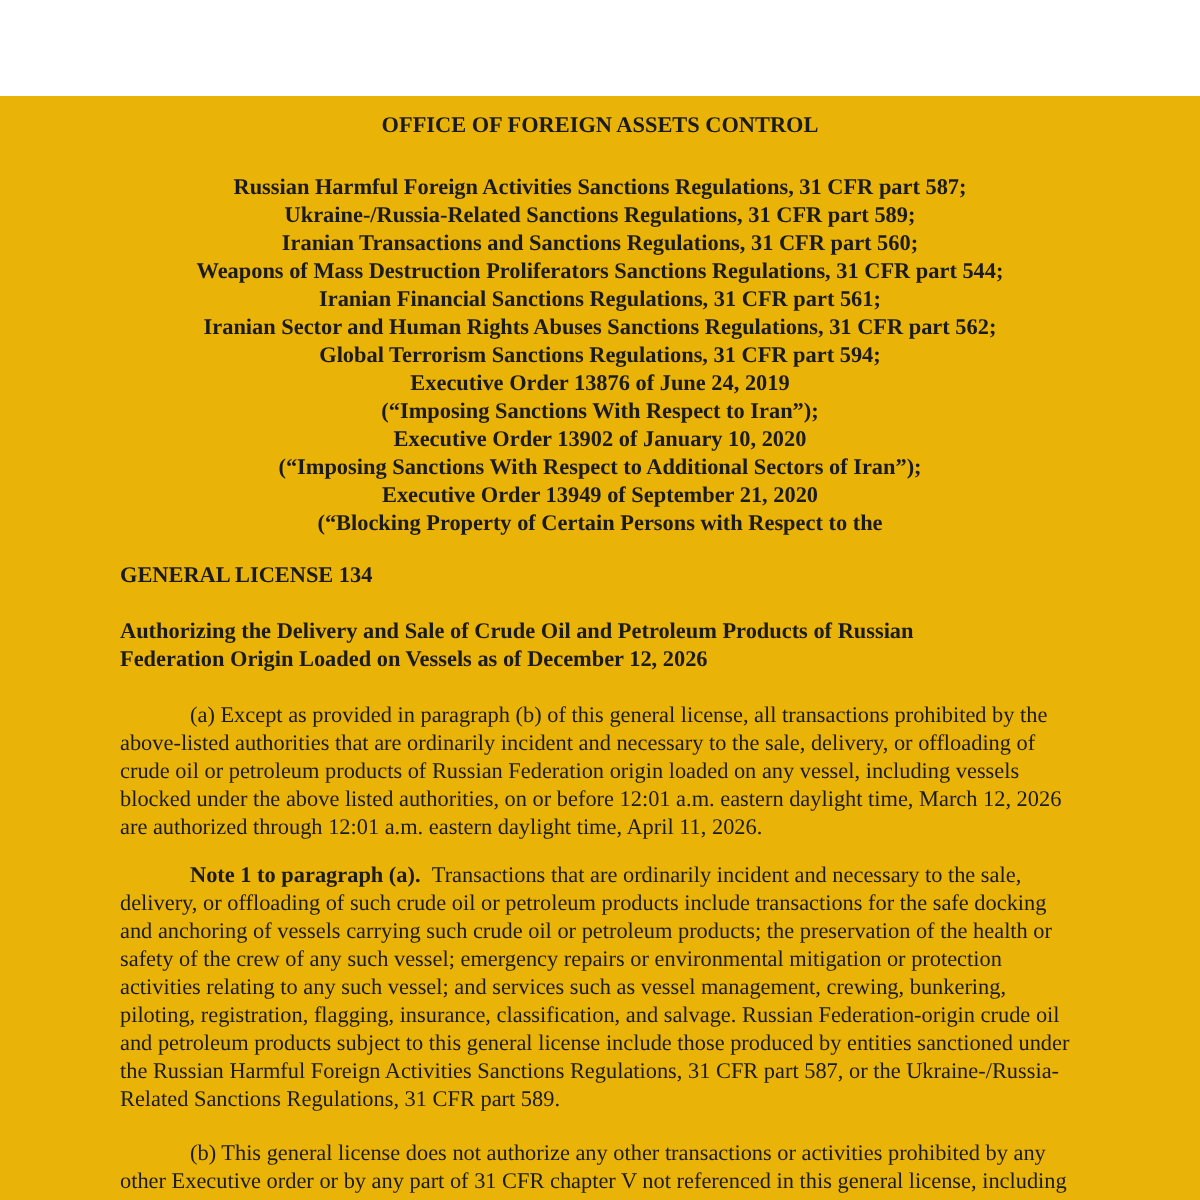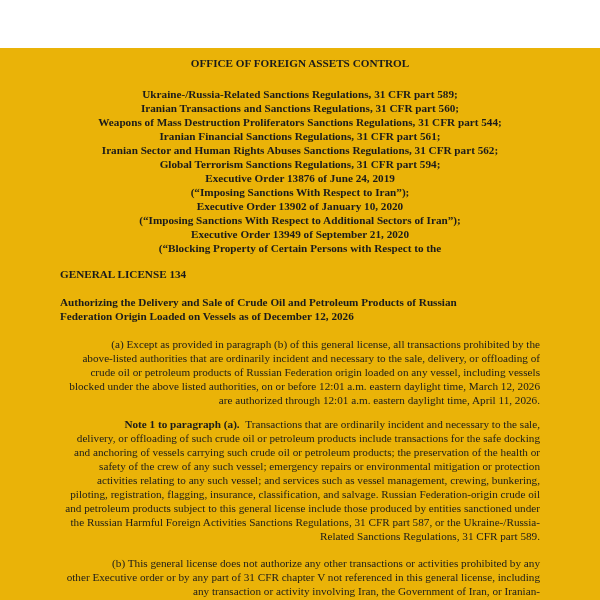--- a/index.html
+++ b/index.html
@@ -42,41 +42,42 @@
     text-align: left;
     font-weight: bold;
     margin: 0 0 14px 0;
   }
   .subject-line {
     line-height: 14px;
   }
   p.body-para {
     margin: 0 0 10px 0;
     text-indent: 35px;
-    text-align: right;
+    text-align: left;
   }
   p.body-para.note {
     margin-bottom: 13px;
   }
   p.body-para.last {
     margin-bottom: 0;
   }
   .run-in-label {
     font-weight: bold;
     margin-right: 3px;
   }
 </style>
 </head>
 <body>
 
 <div class="page">
 
   <div class="doc-header">OFFICE OF FOREIGN ASSETS CONTROL</div>
 
   <div class="authorities">
+    <div class="auth-line">Russian Harmful Foreign Activities Sanctions Regulations, 31 CFR part 587;</div>
     <div class="auth-line">Ukraine-/Russia-Related Sanctions Regulations, 31 CFR part 589;</div>
     <div class="auth-line">Iranian Transactions and Sanctions Regulations, 31 CFR part 560;</div>
     <div class="auth-line">Weapons of Mass Destruction Proliferators Sanctions Regulations, 31 CFR part 544;</div>
     <div class="auth-line">Iranian Financial Sanctions Regulations, 31 CFR part 561;</div>
     <div class="auth-line">Iranian Sector and Human Rights Abuses Sanctions Regulations, 31 CFR part 562;</div>
     <div class="auth-line">Global Terrorism Sanctions Regulations, 31 CFR part 594;</div>
     <div class="auth-line">Executive Order 13876 of June 24, 2019</div>
     <div class="auth-line">(“Imposing Sanctions With Respect to Iran”);</div>
     <div class="auth-line">Executive Order 13902 of January 10, 2020</div>
     <div class="auth-line">(“Imposing Sanctions With Respect to Additional Sectors of Iran”);</div>

